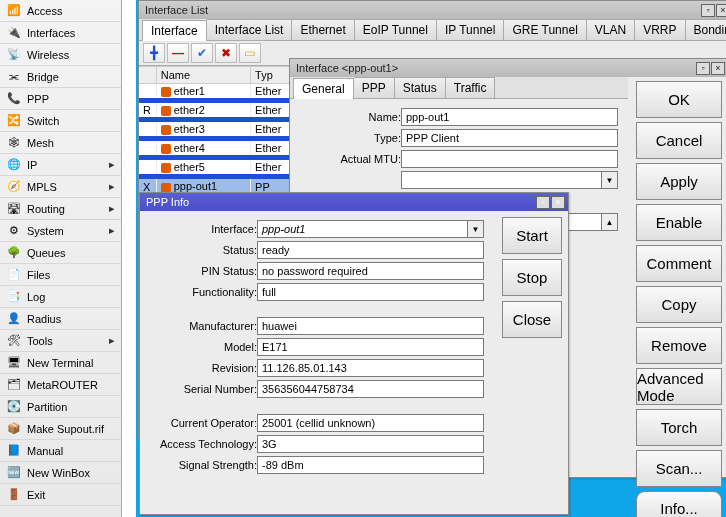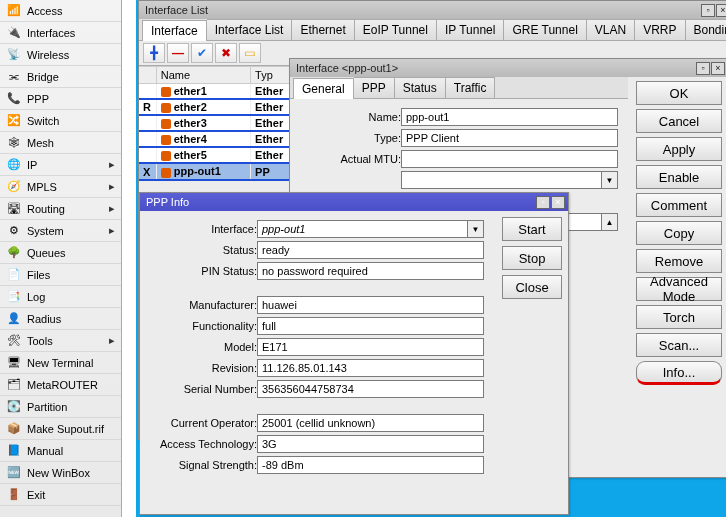--- a/index.html
+++ b/index.html
@@ -122,24 +122,23 @@
   .grid-header th {
     background: #eee;
     border-right: 1px solid #ccc;
     border-bottom: 1px solid #ccc;
     text-align: left;
     padding: 2px 4px;
     font-weight: normal;
   }
   .grid td {
     padding: 1px 4px;
-    border-bottom: 2px solid #1d4ed8;
+    border-bottom: 5px solid #1d4ed8;
     border-right: 1px solid #eee;
     white-space: nowrap;
-    font-weight: bold;
   }
   .grid tr.selected td { background: #9dbde8; }
   .dicon {
     display:inline-block; width:10px; height:10px;
     vertical-align: middle; margin-right:3px;
   }
   .formrow {
     display: flex;
     align-items: center;
     margin: 3px 10px 3px 6px;
@@ -160,29 +159,28 @@
   }
   .rpane {
     position: absolute;
     top: 4px; right: 6px;
     width: 86px;
     display: flex;
     flex-direction: column;
     gap: 4px;
   }
   .rbtn {
-    height: 24px;
+    height: 37px;
     border: 1px solid #888;
     background: linear-gradient(to bottom, #fafafa, #e0e0e0);
-    font-size: 13px;
+    font-size: 15px;
     display: flex;
     align-items: center;
     justify-content: center;
     cursor: default;
-    text-align: center;
   }
   .dd-btn {
     width: 16px; height: 18px;
     border: 1px solid #7a7a7a;
     border-left: none;
     background: #eee;
     display:inline-flex;
     align-items:center;justify-content:center;
     font-size:8px;
   }
@@ -433,27 +431,27 @@
             <span class="dd-btn">▼</span>
           </div>
           <div class="formrow">
             <span class="lab">Status:</span>
             <span class="fld ro">ready</span>
           </div>
           <div class="formrow">
             <span class="lab">PIN Status:</span>
             <span class="fld ro">no password required</span>
           </div>
+          <div class="formrow">
+            <span class="lab">Functionality:</span>
+            <span class="fld ro">full</span>
+          </div>
           <div class="formrow" style="margin-top: 16px;">
             <span class="lab">Manufacturer:</span>
             <span class="fld ro">huawei</span>
-          </div>
-          <div class="formrow">
-            <span class="lab">Functionality:</span>
-            <span class="fld ro">full</span>
           </div>
           <div class="formrow">
             <span class="lab">Model:</span>
             <span class="fld ro">E171</span>
           </div>
           <div class="formrow">
             <span class="lab">Revision:</span>
             <span class="fld ro">11.126.85.01.143</span>
           </div>
           <div class="formrow">

